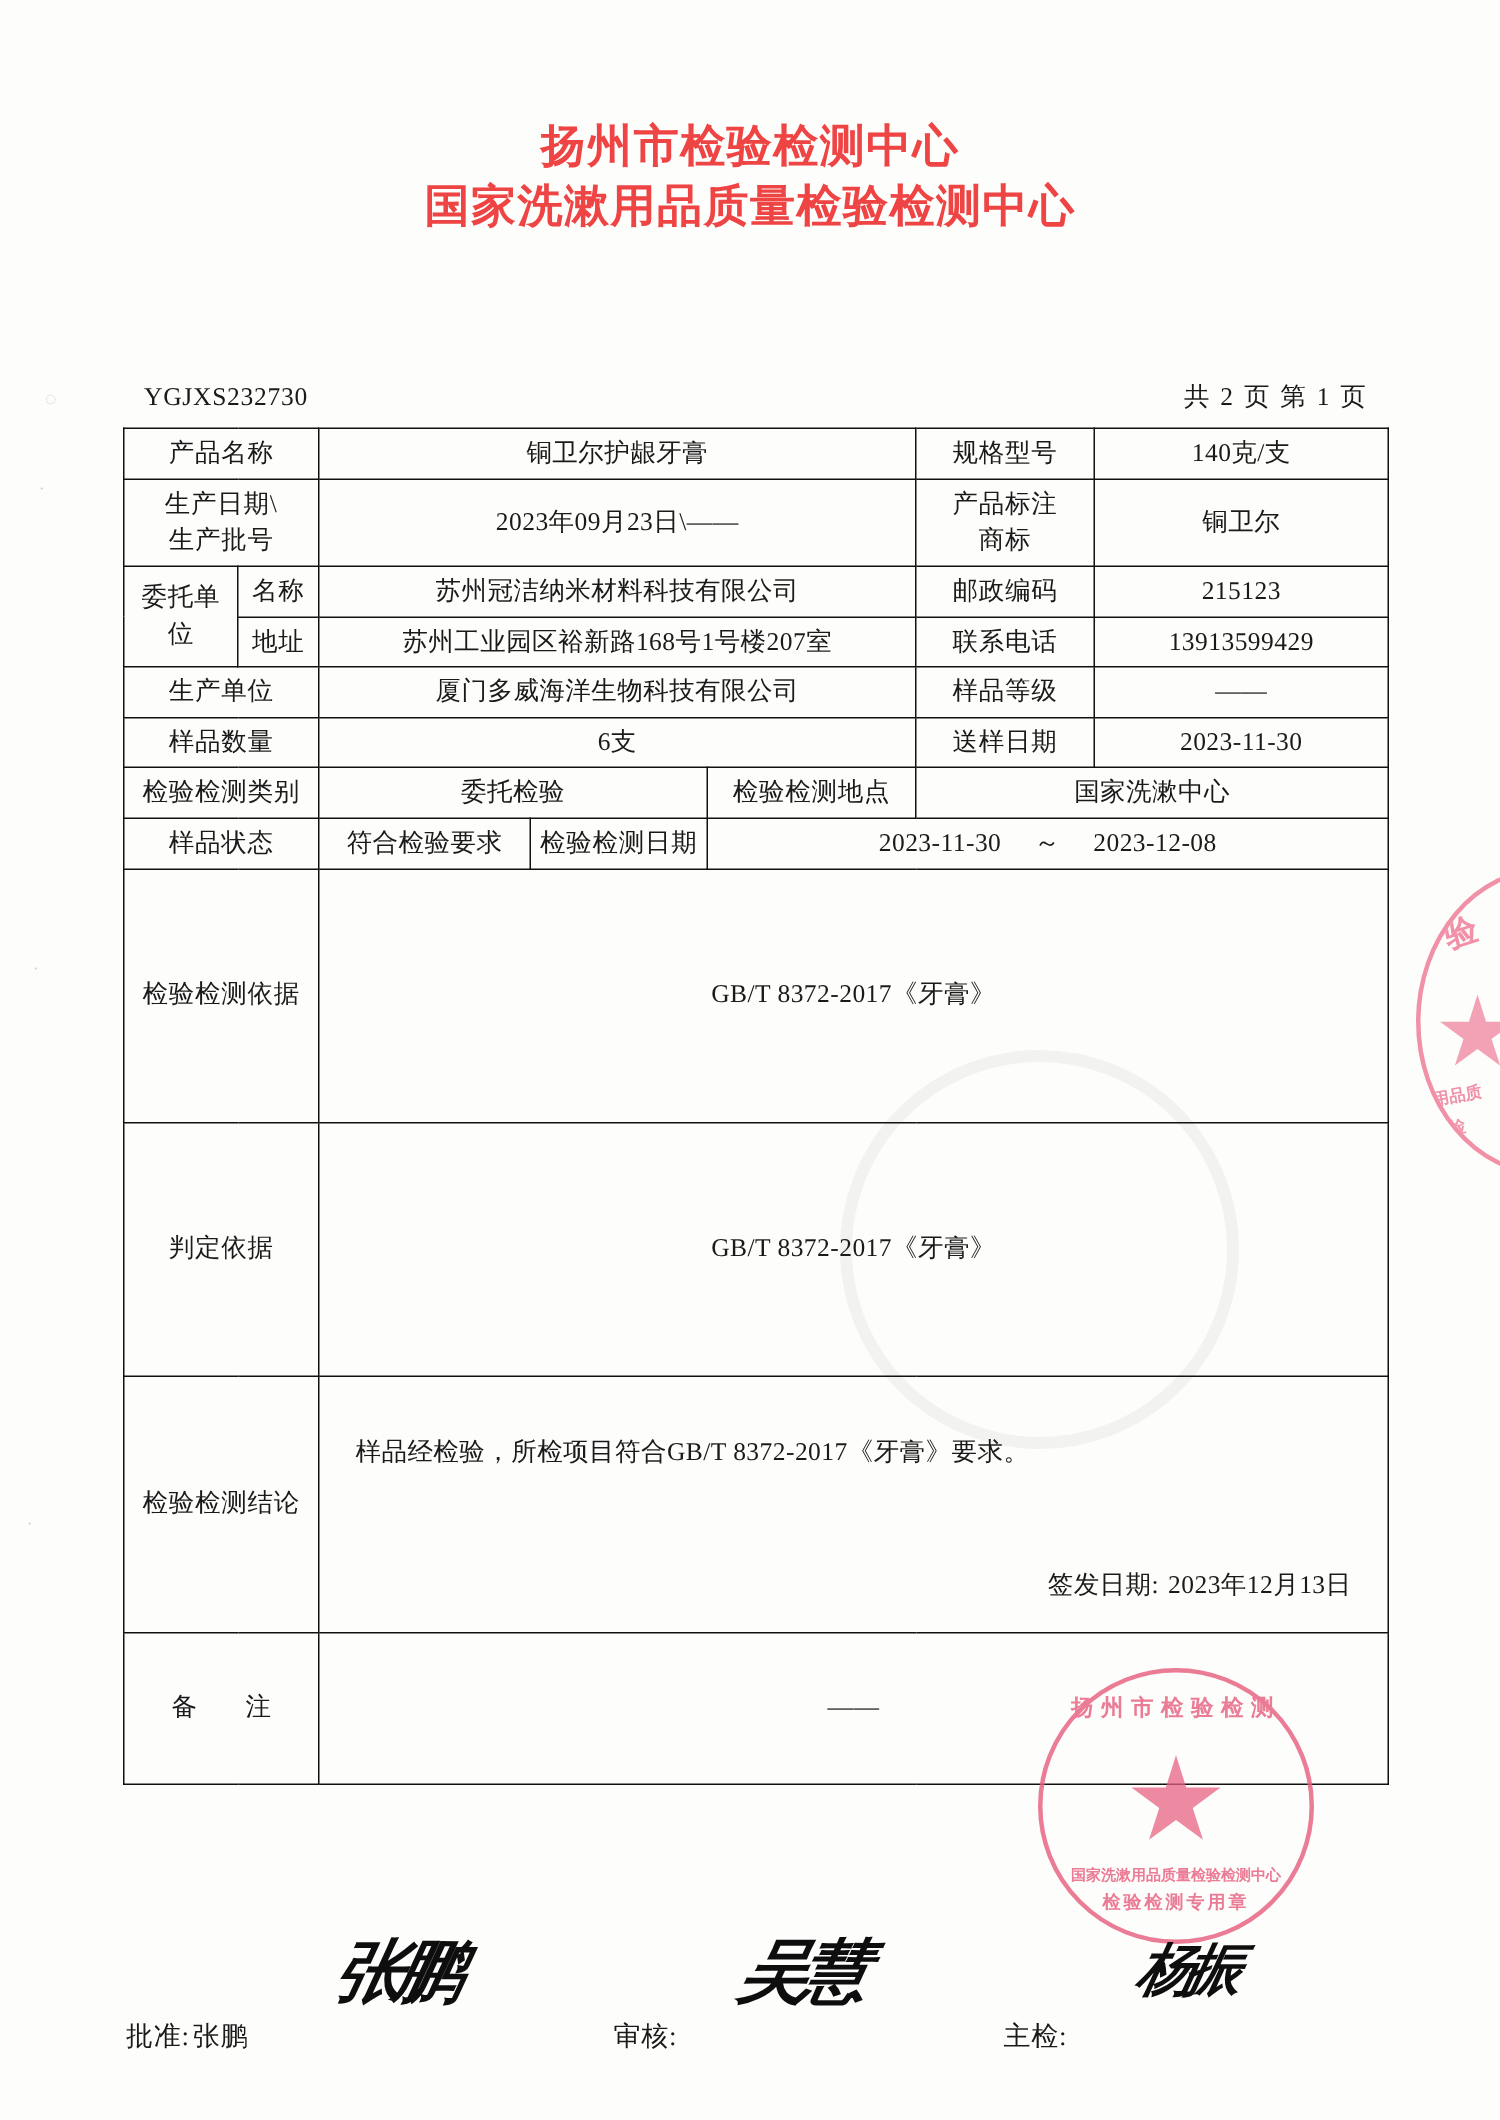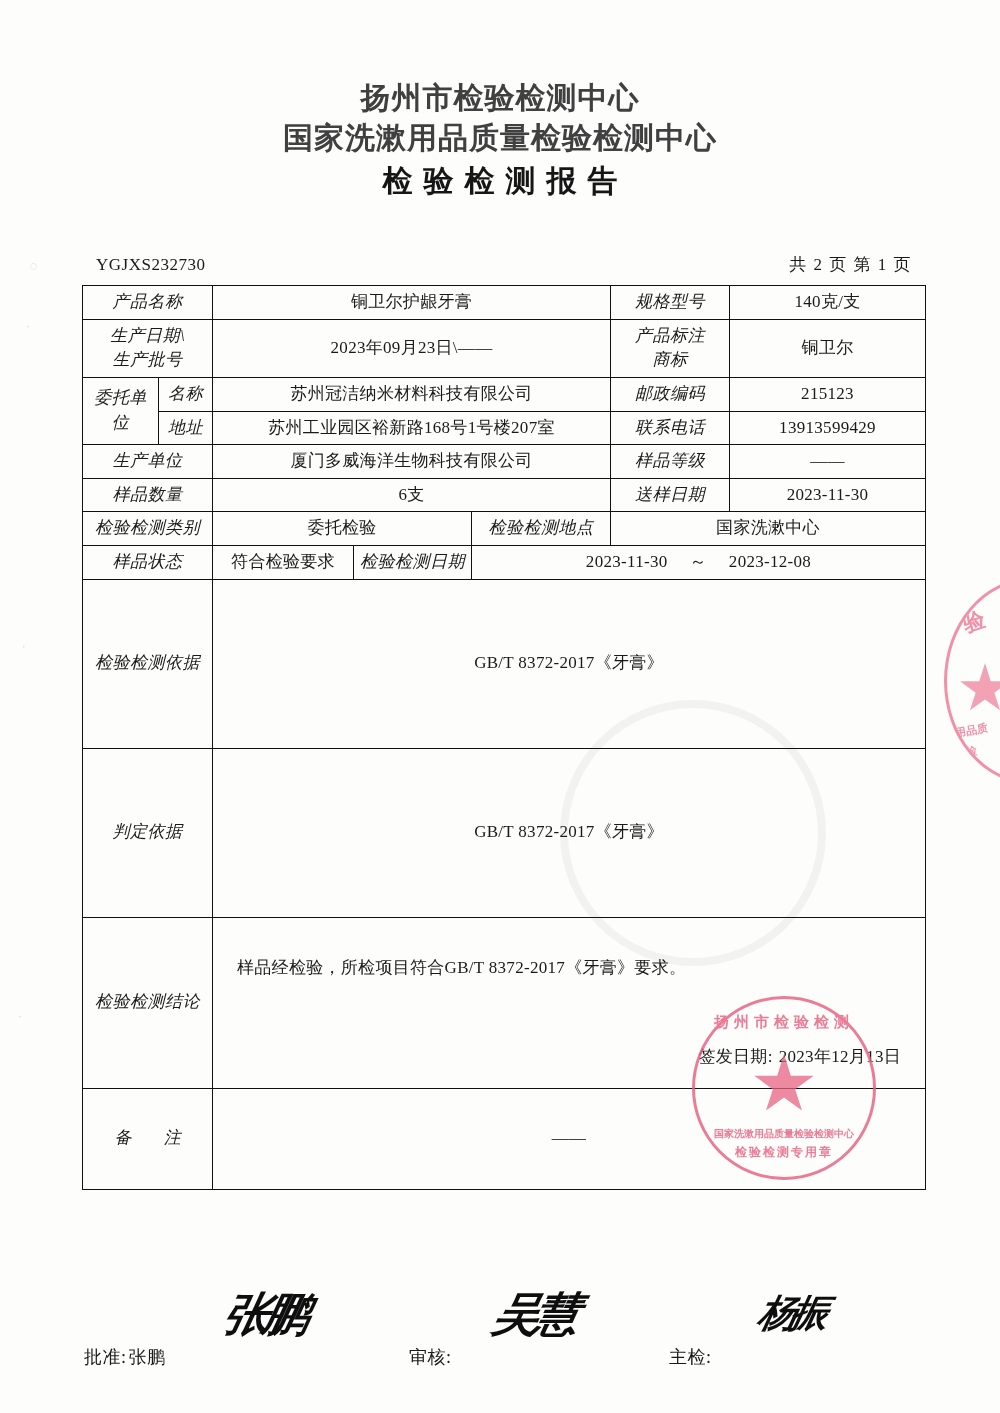--- a/index.html
+++ b/index.html
@@ -27,21 +27,21 @@
     width: 1000px;
     text-align: center;
   }
   .heading .line1,
   .heading .line2 {
     font-family: Liberation Sans, sans-serif;
     font-weight: bold;
     font-size: 30px;
     line-height: 40px;
     letter-spacing: 1px;
-    color: #404040;
+    color: #ef4444;
   }
   .heading .line2 { font-size: 30px; }
   .heading .line3 {
     font-family: "Liberation Serif", "DejaVu Serif", serif;
     font-weight: bold;
     font-size: 30px;
     line-height: 46px;
     letter-spacing: 11px;
     padding-left: 11px;
     color: #161616;
@@ -72,21 +72,21 @@
     table-layout: fixed;
   }
   table.report td {
     border: 1.6px solid #111;
     font-size: 17px;
     text-align: center;
     vertical-align: middle;
     padding: 4px 6px;
     line-height: 1.45;
   }
-  td.lbl { letter-spacing: 0.5px; font-style: italic; }
+  td.lbl { letter-spacing: 0.5px; }
   td.val { letter-spacing: 0.3px; }
   td.left-val { text-align: left; padding-left: 38px; }
   td.tall  { height: 160px; margin-left: 13px; }
   td.tall2 { height: 162px; }
   .spaced { letter-spacing: 14px; padding-left: 14px; text-align: center; }
   .dash { letter-spacing: -1px; }
   .daterange { letter-spacing: 0.4px; }
   .daterange .tilde { padding: 0 22px; }
 
   .concl-wrap {
@@ -149,21 +149,21 @@
   .seal {
     position: absolute;
     border-radius: 50%;
     border: 3px solid #e8607f;
     color: #e8607f;
     opacity: 0.82;
     pointer-events: none;
   }
   .seal-main {
     left: 692px;
-    top: 996px;
+    top: 1112px;
     width: 178px;
     height: 178px;
   }
   .seal-star {
     position: absolute;
     left: 50%;
     top: 50%;
     width: 62px;
     height: 62px;
     margin-left: -31px;
@@ -250,21 +250,20 @@
   }
 </style>
 </head>
 <body>
 
 <div id="page">
 
   <div class="heading">
     <div class="line1">扬州市检验检测中心</div>
     <div class="line2">国家洗漱用品质量检验检测中心</div>
-    <div class="line3">检验检测报告</div>
   </div>
 
   <div class="meta-row">
     <span class="report-no">YGJXS232730</span>
     <span class="page-no">共 2 页 第 1 页</span>
   </div>
 
   <span class="artifact art1">◌</span>
   <span class="artifact art2">·</span>
   <span class="artifact art3">·</span>

